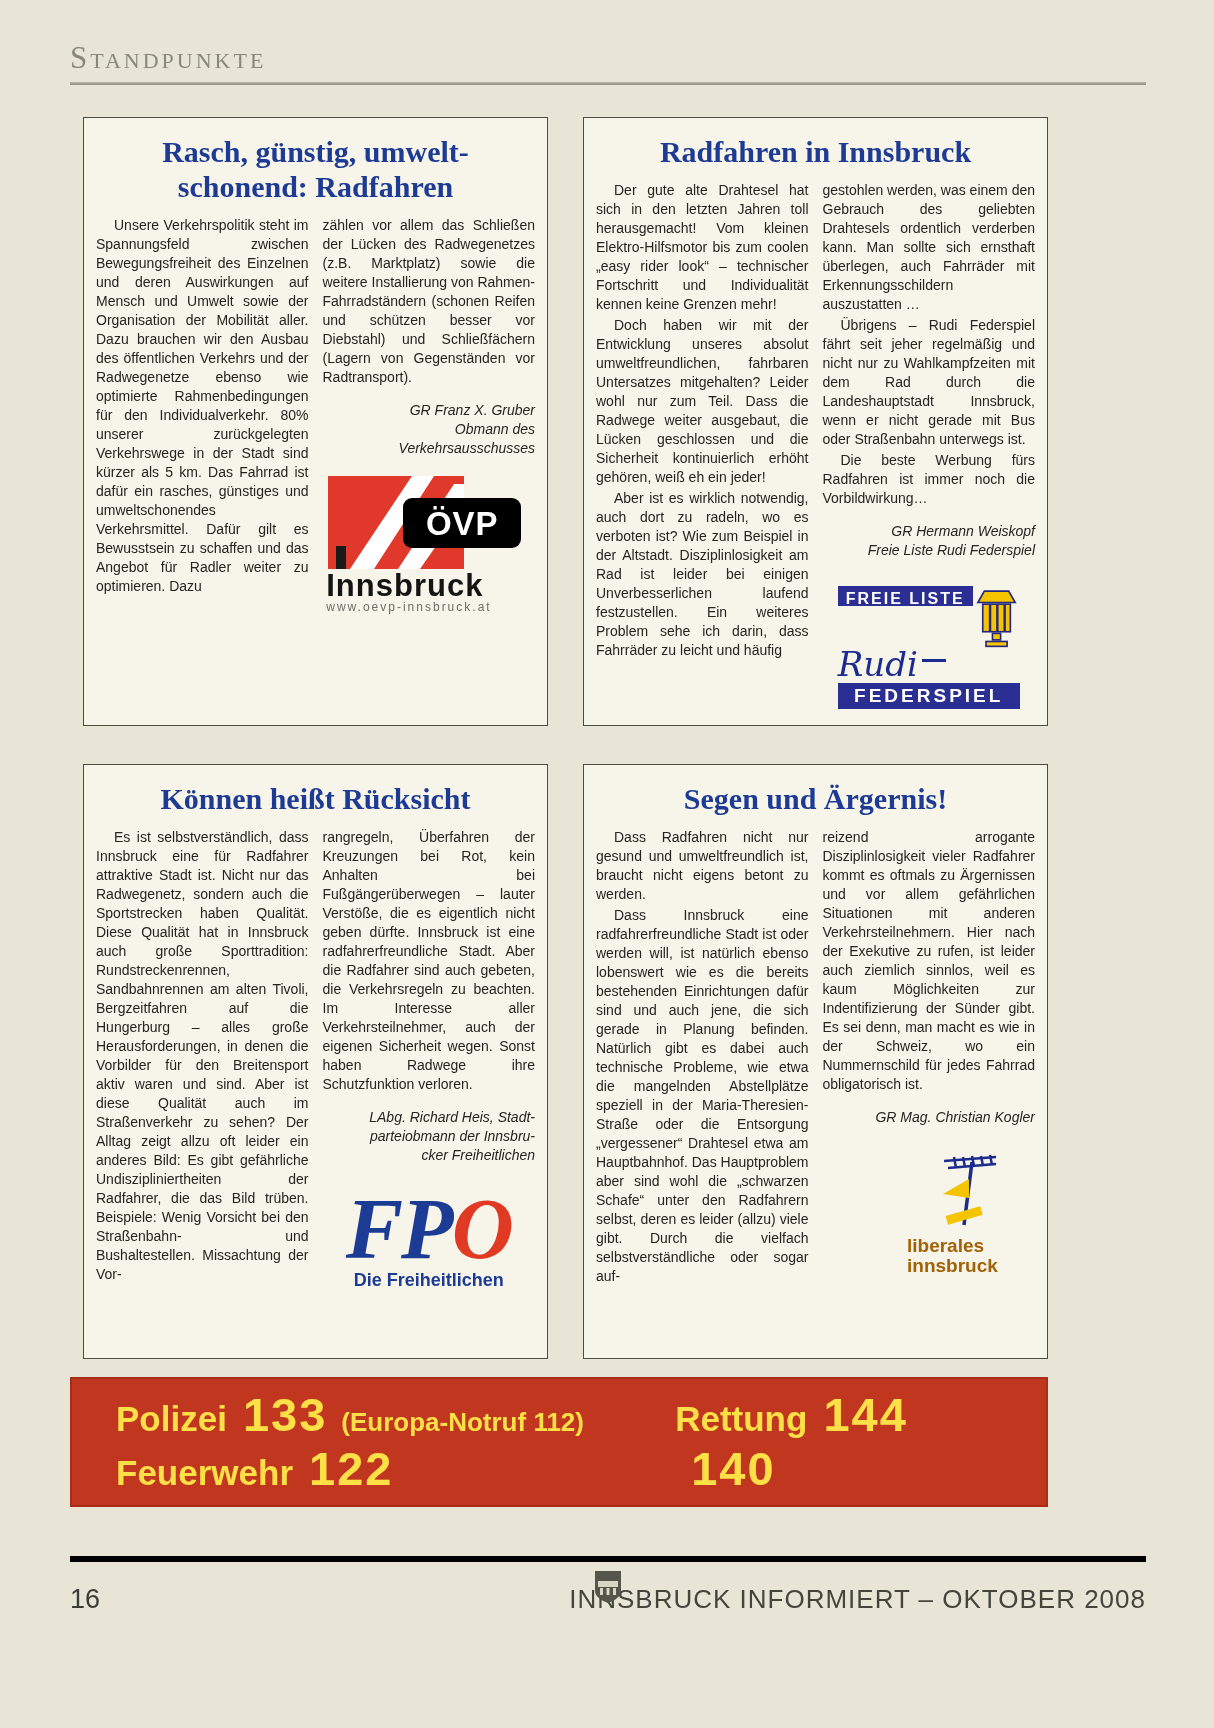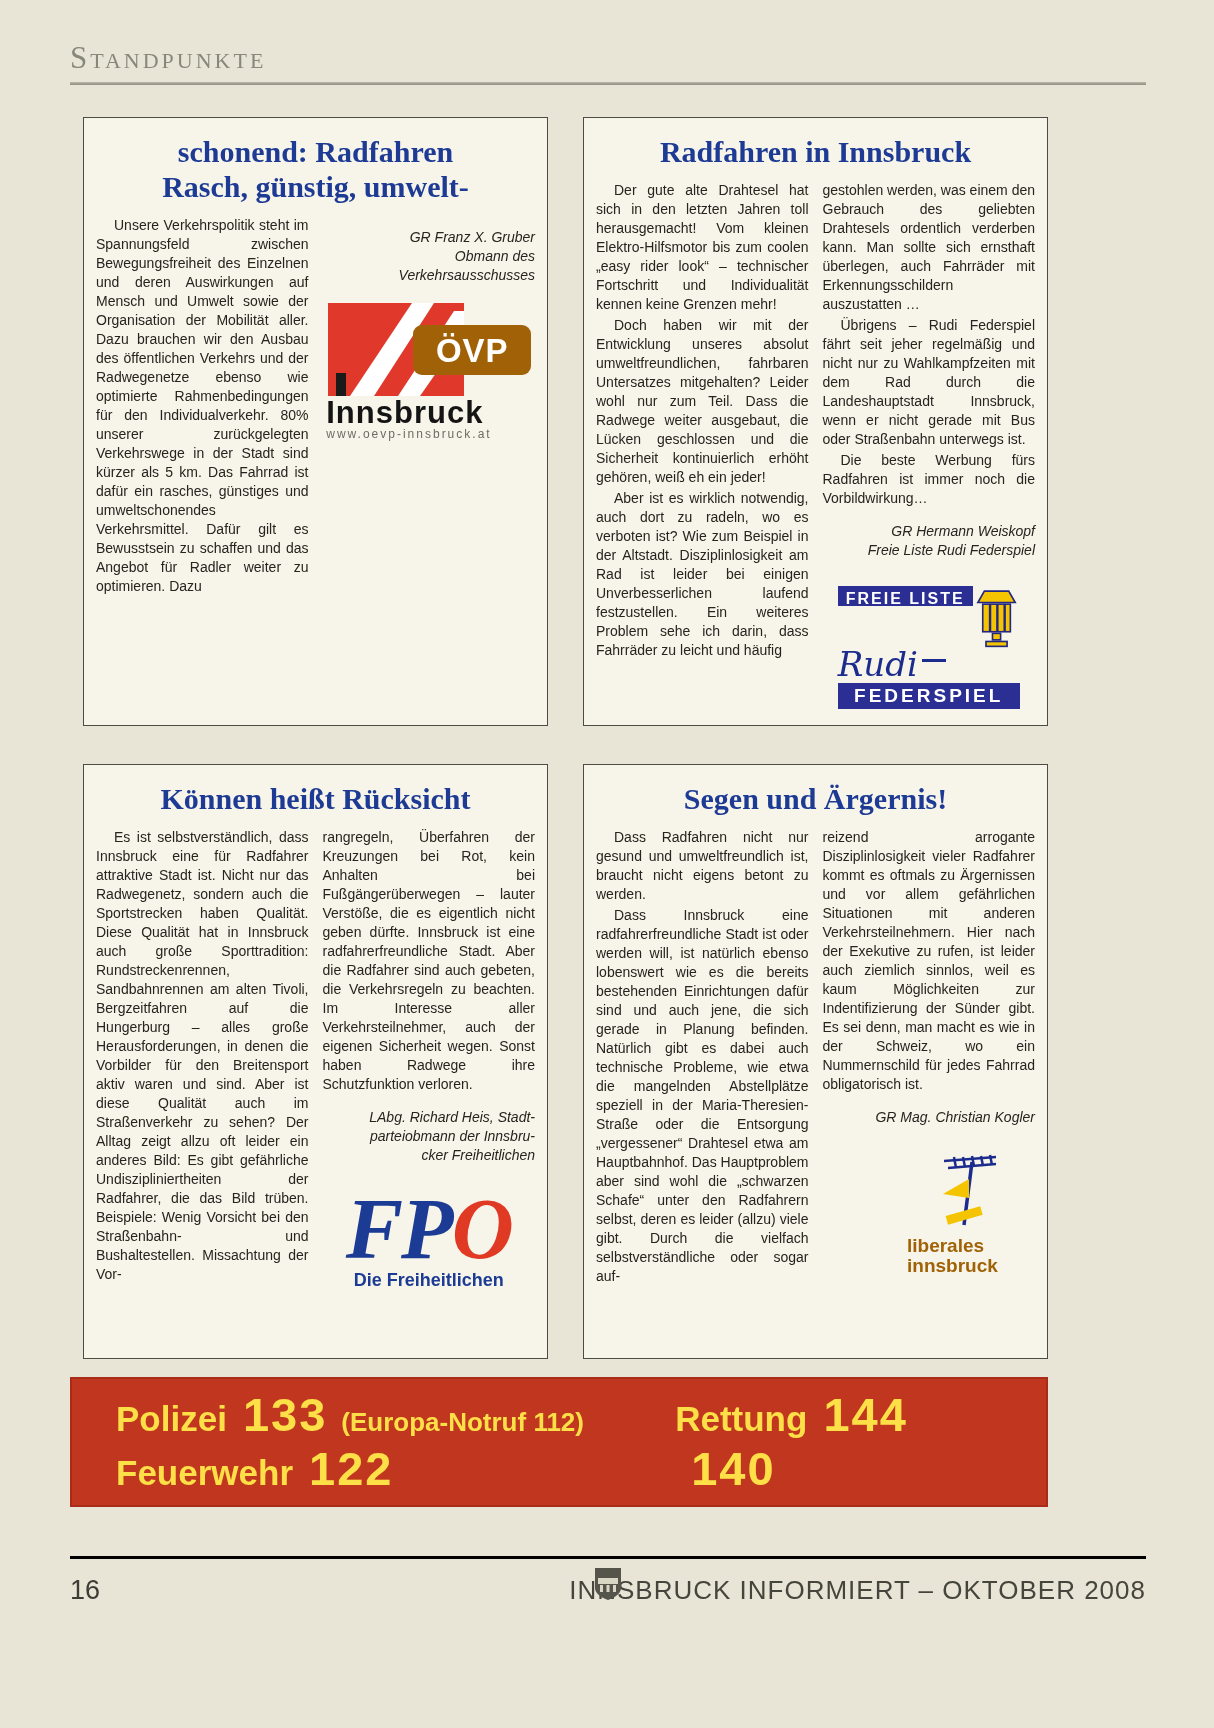--- a/index.html
+++ b/index.html
@@ -28,22 +28,22 @@
   .col { width:213px; font-size:14px; line-height:19px; color:#25251f;
     text-align:justify; }
   .col p { text-indent:18px; hyphens:auto; -webkit-hyphens:auto; margin-top:2px; }
   .col p.cont { text-indent:0; }
   .sig { margin-top:14px; font-style:italic; text-align:right; line-height:19px; }
   
   .ovp-logo { width:205px; margin:18px auto 0; }
   .ovp-top { position:relative; height:95px; }
   .ovp-red { position:absolute; left:2px; top:0; width:136px; height:93px;
     background:#e0392b; overflow:hidden; }
-  .ovp-black { position:absolute; right:0; top:22px; width:118px; height:50px;
-    background:#a16207; border-radius:9px; color:#fff; font-weight:bold;
+  .ovp-black { position:absolute; right:10px; top:22px; width:118px; height:50px;
+    background:#000000; border-radius:9px; color:#fff; font-weight:bold;
     font-size:33px; letter-spacing:1px; display:flex; align-items:center;
     justify-content:center; }
   .ovp-city { margin-top:5px; font-weight:bold; font-size:31px; color:#141414;
     letter-spacing:1px; }
   .ovp-url { margin-top:3px; font-size:12px; color:#6d6d66; letter-spacing:2px; }
   
   .fl-logo { width:182px; margin:22px auto 0; }
   .fl-top { display:flex; justify-content:space-between; }
   .fl-badge { background:#2b2e92; color:#fff; font-size:16px; font-weight:bold;
     letter-spacing:2px; padding:3px 8px; height:20px; margin-top:4px; white-space:nowrap; }
@@ -67,48 +67,49 @@
   .banner { width:978px; margin-top:18px; background:#c1361f;
     box-shadow:inset 0 0 0 2px #a82c18; color:#fde047;
     padding:10px 0 12px 46px; display:flex; }
   .em-left { flex:0 0 60%; } .em-right { flex:1; }
   .em-row { display:flex; align-items:baseline; height:54px; }
   .em-label { font-weight:bold; font-size:35px; }
   .em-number { font-weight:bold; font-size:47px; letter-spacing:2px; margin-left:16px; }
   .em-note { font-weight:bold; font-size:26px; margin-left:14px; }
   
   .footer { position:absolute; left:70px; top:1556px; width:1076px;
-    border-top:3px solid #000000; padding-top:16px;
+    border-top:6px solid #000000; padding-top:22px;
     display:flex; align-items:center; justify-content:space-between; }
   .footer-pagenum { font-size:27px; color:#3d3d36; }
   .footer-issue { font-size:26px; letter-spacing:1px; color:#46453d; }
   .footer-crest { position:absolute; left:50%; transform:translateX(-50%); top:8px; }
 </style>
 </head>
 <body>
 
 <div class="page">
 
   <header>
     <h1 class="masthead-title">Standpunkte</h1>
     <div class="masthead-rule"></div>
   </header>
 
   <div class="grid">
 
     <section class="box">
       <h2 class="box-title">
+        <span>Rasch, günstig, umwelt-</span>
         <span>schonend: Radfahren</span>
-        <span>Rasch, günstig, umwelt-</span>
       </h2>
       <div class="cols">
         <div class="col">
           <p>Unsere Verkehrspolitik steht im Spannungsfeld zwischen Bewegungsfreiheit des Einzelnen und deren Auswirkungen auf Mensch und Umwelt sowie der Organisation der Mobilität aller. Dazu brauchen wir den Ausbau des öffentlichen Verkehrs und der Radwegenetze ebenso wie optimierte Rahmenbedingungen für den Individualverkehr. 80% unserer zurückgelegten Verkehrswege in der Stadt sind kürzer als 5 km. Das Fahrrad ist dafür ein rasches, günstiges und umweltschonendes Verkehrsmittel. Dafür gilt es Bewusstsein zu schaffen und das Angebot für Radler weiter zu optimieren. Dazu</p>
         </div>
         <div class="col">
+          <p class="cont">zählen vor allem das Schließen der Lücken des Radwegenetzes (z.B. Marktplatz) sowie die weitere Installierung von Rahmen-Fahrradständern (schonen Reifen und schützen besser vor Diebstahl) und Schließfächern (Lagern von Gegenständen vor Radtransport).</p>
           <div class="sig">
             <div>GR Franz X. Gruber</div>
             <div>Obmann des</div>
             <div>Verkehrsausschusses</div>
           </div>
           <div class="ovp-logo">
             <div class="ovp-top">
               <div class="ovp-red">
                 <svg width="136" height="93" viewBox="0 0 136 93">
                   <path d="M22 93 L84 0 L106 0 L46 93 Z" fill="#ffffff"></path>

